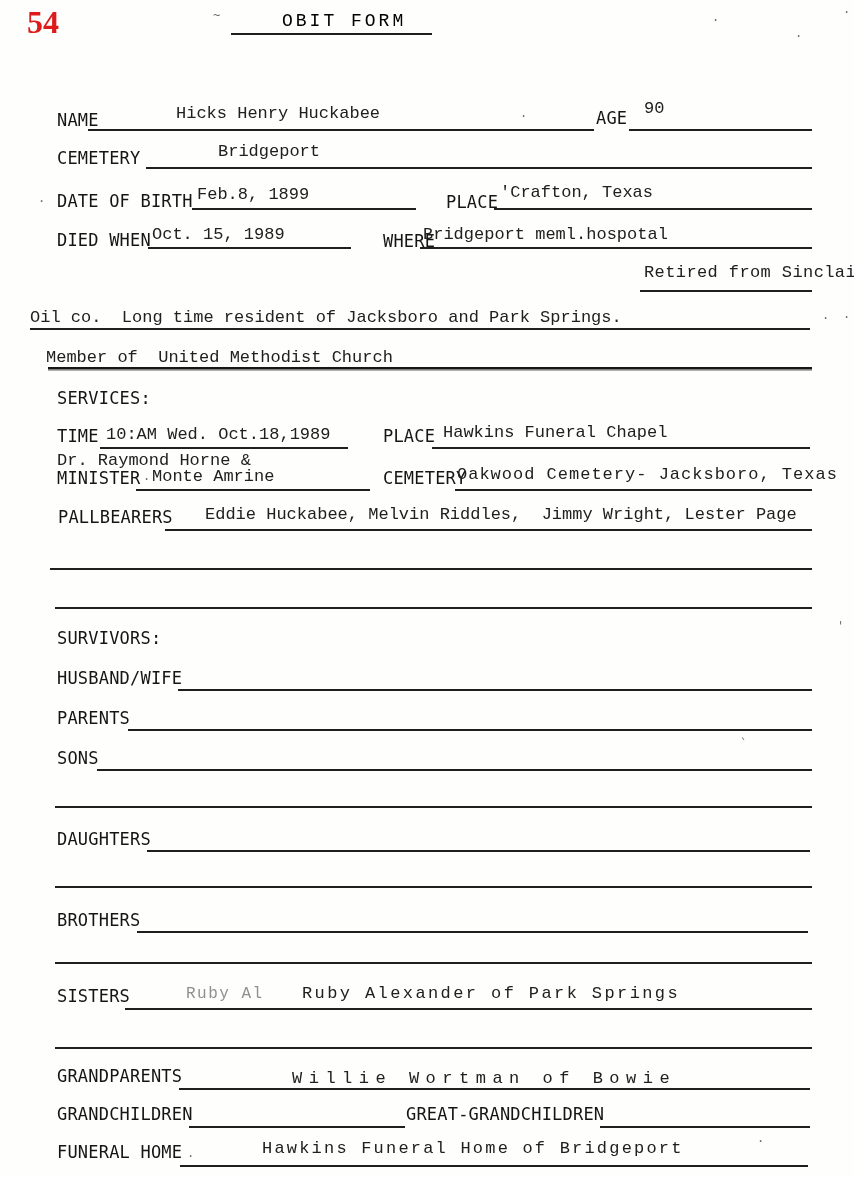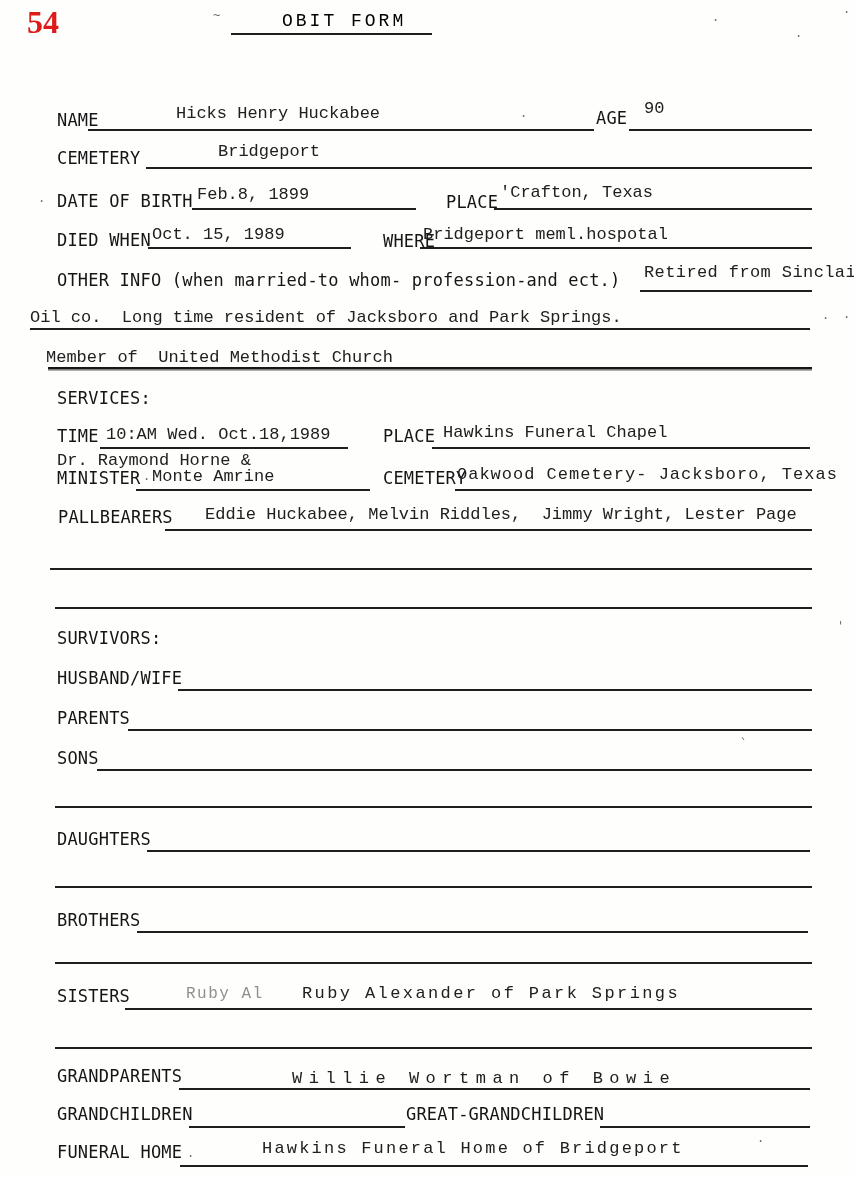--- a/index.html
+++ b/index.html
@@ -72,21 +72,20 @@
   <div class="abs value" style="left:500px;top:183px;">'Crafton, Texas</div>
   <div class="rule" style="left:494px;top:208px;width:318px;"></div>
 
   <div class="abs label" style="left:57px;top:231px;">DIED WHEN</div>
   <div class="abs value" style="left:152px;top:225px;">Oct. 15, 1989</div>
   <div class="rule" style="left:148px;top:247px;width:203px;"></div>
   <div class="abs label" style="left:383px;top:232px;">WHERE</div>
   <div class="abs value" style="left:423px;top:225px;">Bridgeport meml.hospotal</div>
   <div class="rule" style="left:420px;top:247px;width:392px;"></div>
 
-  <div class="abs label" style="left:57px;top:271px;">OTHER INFO (when married-to whom- profession-and ect.)</div>
   <div class="abs value ls1" style="left:644px;top:263px;">Retired from Sinclair</div>
   <div class="rule" style="left:640px;top:290px;width:172px;"></div>
   <div class="abs value" style="left:30px;top:308px;">Oil co.  Long time resident of Jacksboro and Park Springs.</div>
   <div class="rule" style="left:30px;top:328px;width:780px;"></div>
   <div class="abs value" style="left:46px;top:348px;">Member of  United Methodist Church</div>
   <div class="rule thick" style="left:48px;top:367px;width:764px;"></div>
 
   <div class="abs label" style="left:57px;top:389px;">SERVICES:</div>
 
   <div class="abs label" style="left:57px;top:427px;">TIME</div>

